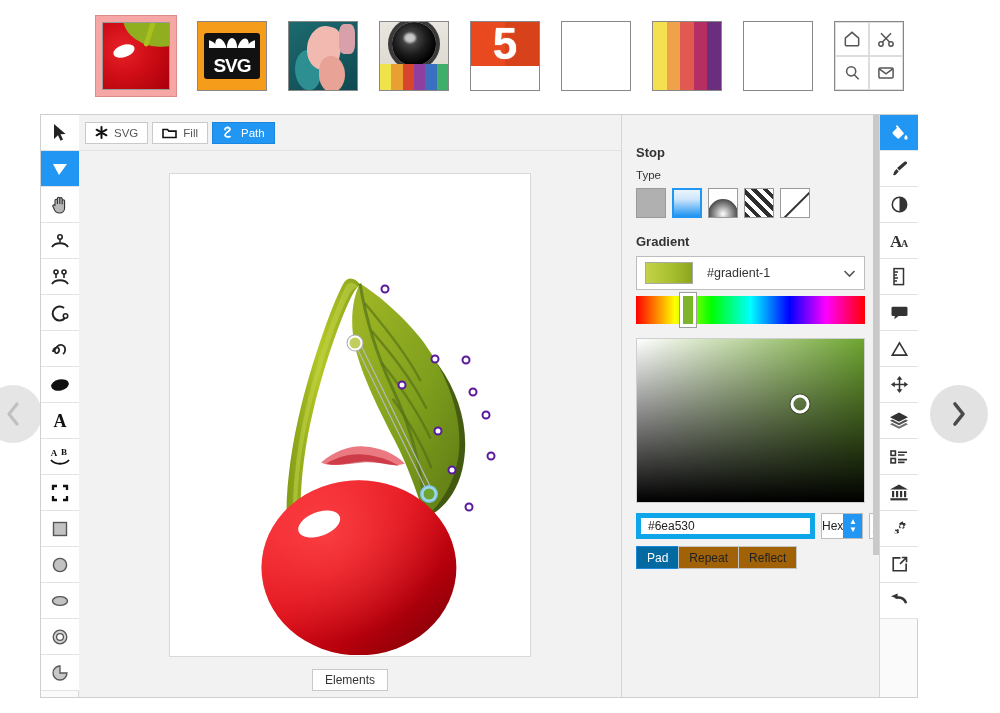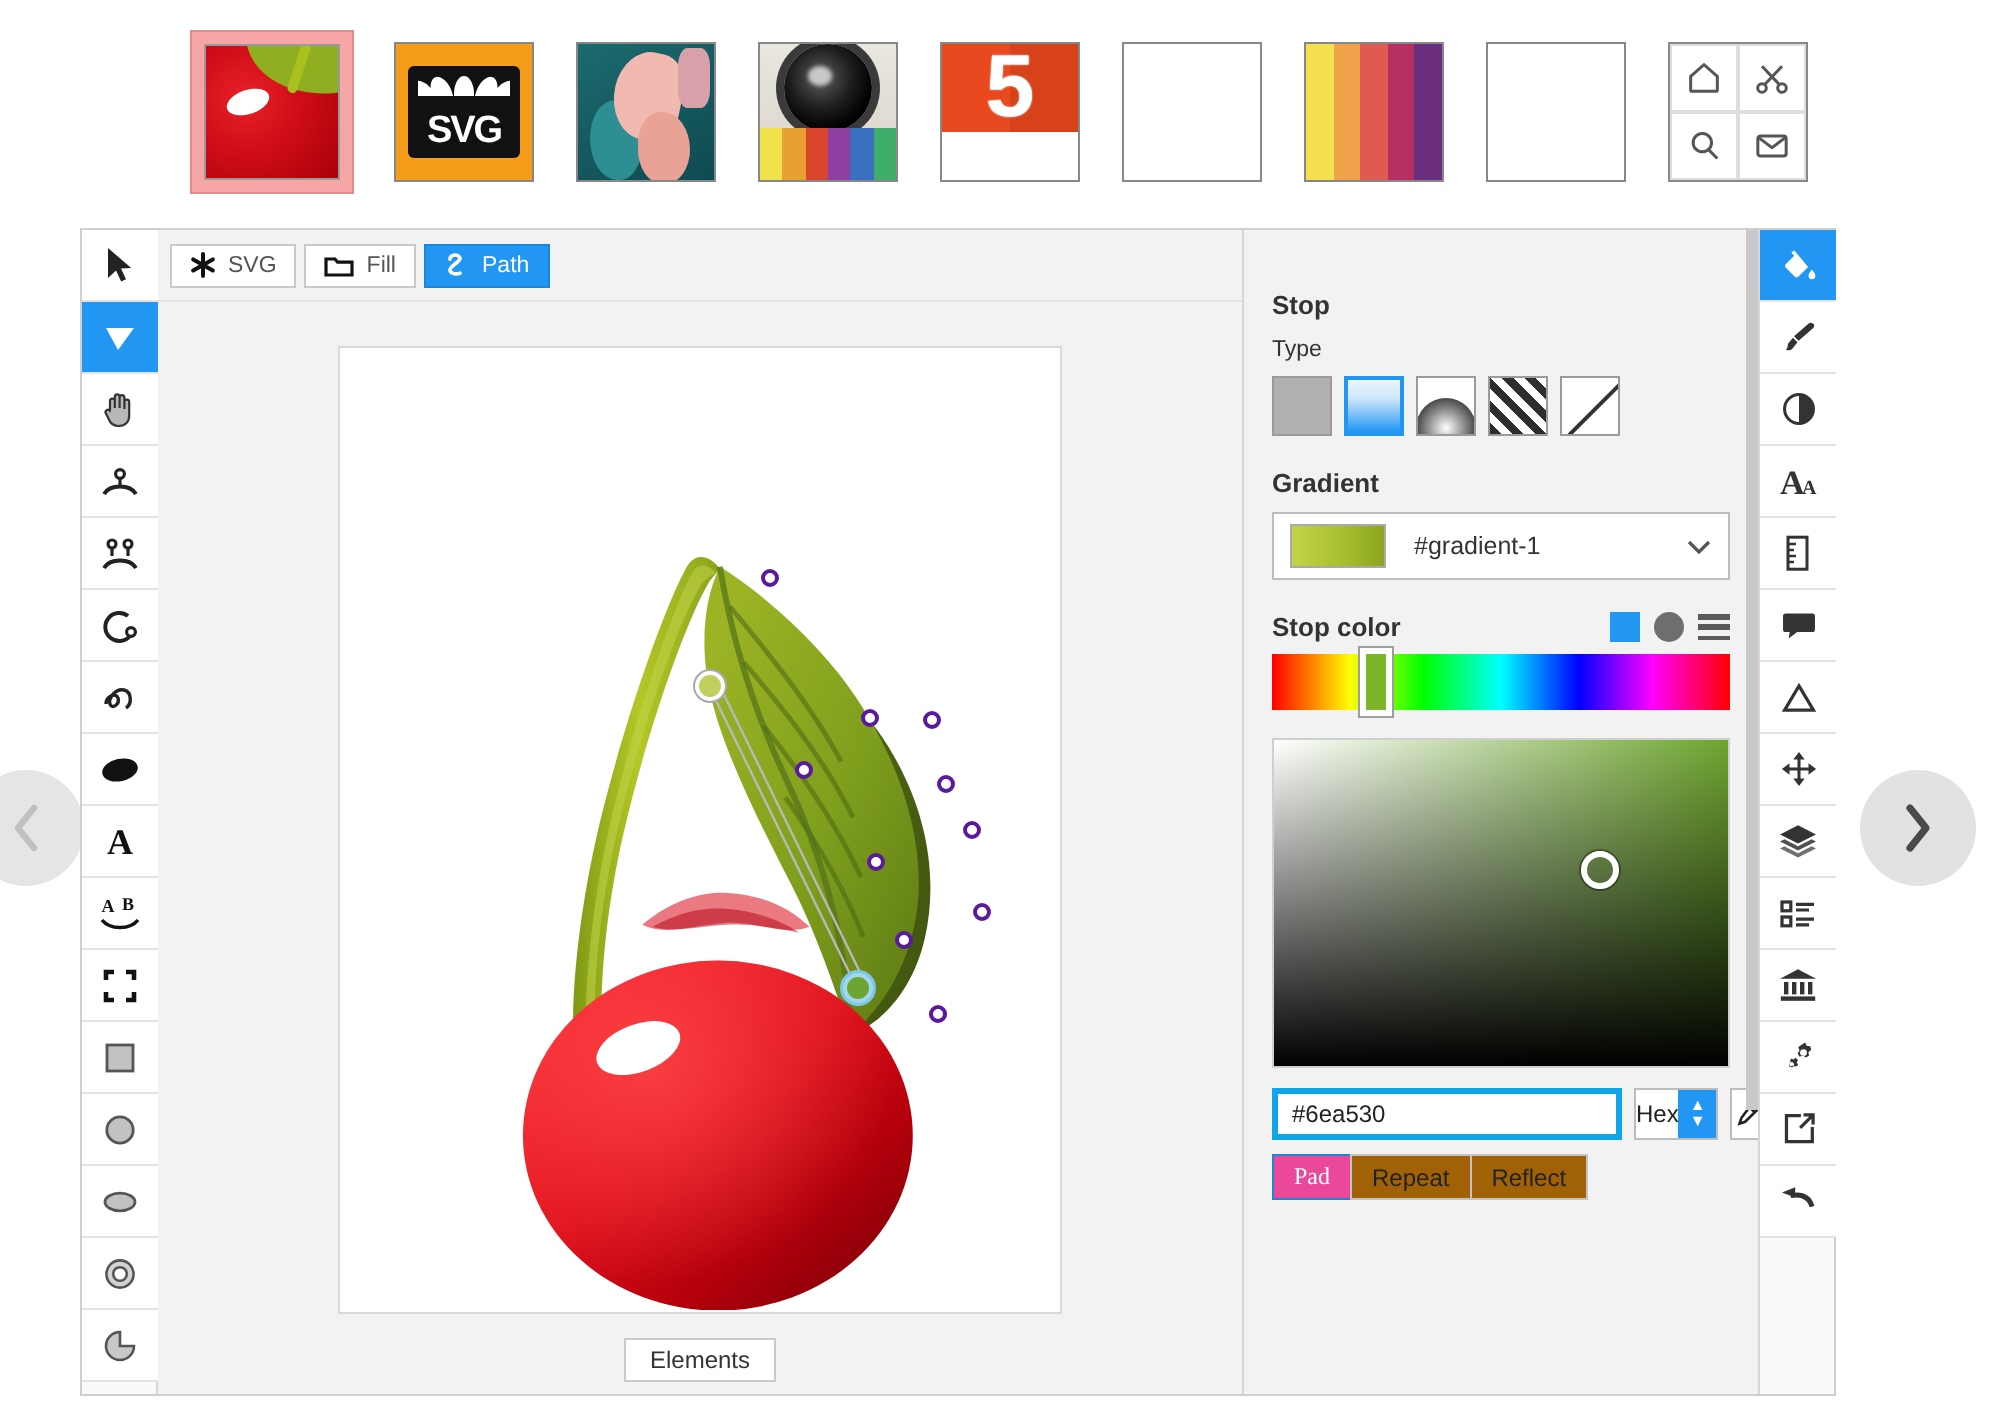--- a/index.html
+++ b/index.html
@@ -223,21 +223,21 @@
     background-color: #6ea530; border: 1px solid #cfcfcf;
   }
   .svhandle {
     position: absolute; width: 19px; height: 19px; border-radius: 50%;
     border: 3px solid #fff; box-shadow: 0 0 0 1px rgba(0,0,0,.35);
     background: transparent; cursor: pointer;
   }
 
   .hexrow { display: flex; gap: 6px; margin-top: 10px; align-items: stretch; }
   .hexinput {
-    flex: 1; height: 26px; background: #fff; border: 3px solid #0ea5e9;
+    flex: 1; height: 26px; background: #fff; border: 5px solid #0ea5e9;
     font-size: 12px; color: #222; padding: 0 7px; font-family: "Liberation Sans", sans-serif;
   }
   .hexmode {
     width: 66px; height: 26px; background: #fff; border: 1px solid #bdbdbd;
     display: flex; align-items: center; position: relative; cursor: pointer;
   }
   .hexmode span { flex: 1; text-align: center; font-size: 12px; color: #222; }
   .spin {
     width: 19px; height: 100%; background: #2196f3; color: #fff;
     display: flex; flex-direction: column; align-items: center; justify-content: center;
@@ -247,21 +247,21 @@
     width: 30px; height: 26px; background: #fff; border: 1px solid #bdbdbd;
     display: flex; align-items: center; justify-content: center; cursor: pointer;
   }
 
   .spreadrow { display: flex; margin-top: 7px; }
   .spreadbtn {
     height: 23px; padding: 0 10px; background: #a16207; border: 1px solid #c4c4c4;
     font-size: 12px; color: #222; display:flex; align-items:center; cursor: pointer;
     margin-right: -1px;
   }
-  .spreadbtn.sel { background: #ec4899; border-color: #1a86dd; color: #fff; font-family: Liberation Serif, serif; }
+  .spreadbtn.sel { background: #0369a1; border-color: #1a86dd; color: #fff; }
 
   .panelscroll {
     position: absolute; right: 0; top: 0; width: 6px; height: 440px;
     background: #c9c9c9;
   }
 
   
   .iconrail {
     width: 38px; background: #fafafa; border-left: 1px solid #d6d6d6;
     display: flex; flex-direction: column;
@@ -686,32 +686,20 @@
 
       <div class="sec-label">Gradient</div>
       <div class="gradselect">
         <div class="gradswatch"></div>
         <div class="gradname">#gradient-1</div>
         <svg width="13" height="9" viewBox="0 0 13 9" fill="none" stroke="#555" stroke-width="1.6">
           <path d="M1.5 2 6.5 7 11.5 2"></path>
         </svg>
       </div>
 
-      <div class="stoprow">
-        <div class="lbl">Stop color</div>
-        <div class="stopicons">
-          <div class="si-square"></div>
-          <div class="si-circle"></div>
-          <div class="si-menu">
-              <i></i>
-              <i></i>
-              <i></i>
-            </div>
-        </div>
-      </div>
 
       <div class="huebar">
         <div class="huehandle" style="left:19%"></div>
       </div>
 
       <div class="satval">
         <div class="svhandle" style="left:72%; top:40%; transform:translate(-50%,-50%);"></div>
       </div>
 
       <div class="hexrow">

